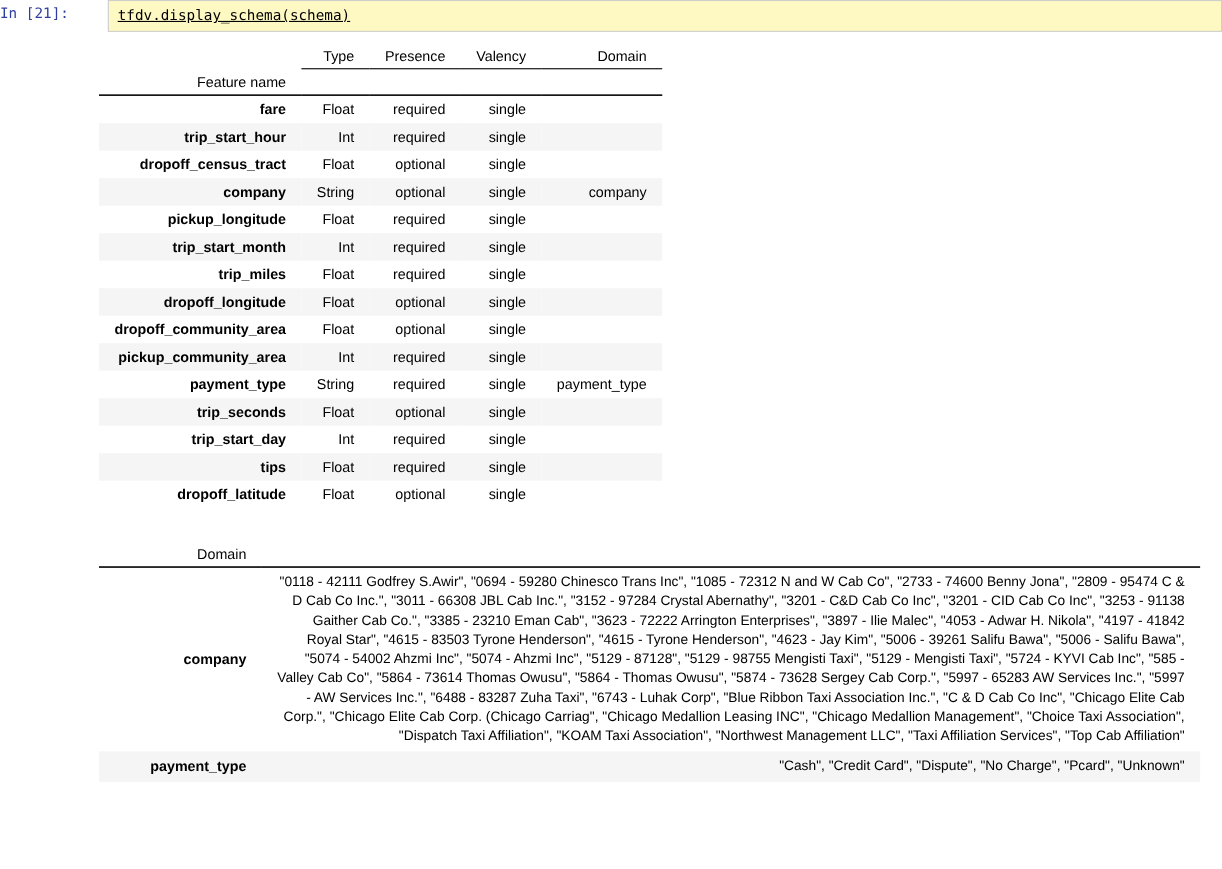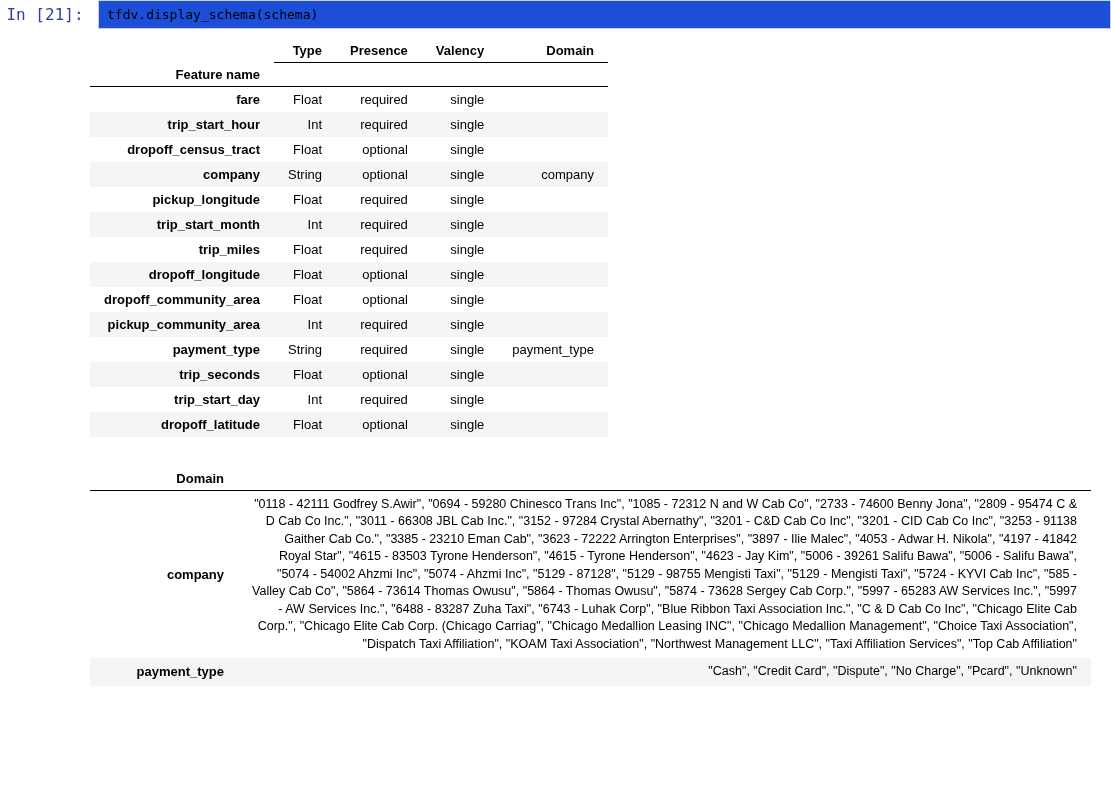--- a/index.html
+++ b/index.html
@@ -12,46 +12,47 @@
   }
   .cell {
     display: flex;
     padding: 0;
     margin: 0;
   }
   .prompt {
     width: 90px;
     min-width: 90px;
     padding: 5px 8px 5px 0;
-    text-align: center;
+    text-align: left;
     font-family: "SFMono-Regular", Menlo, Consolas, monospace;
-    font-size: 16px;
+    font-size: 13px;
     color: #303F9F;
   }
   .code-area {
     flex: 1;
     border: 1px solid #cfcfcf;
-    background: #1d4ed8;
+    background: #fef9c3;
     padding: 6px 8px;
     font-family: "SFMono-Regular", Menlo, Consolas, monospace;
     font-size: 13px;
     color: #000;
+    text-decoration: underline;
   }
   .output {
     padding: 10px 20px 20px 90px;
   }
   .section {
     margin-bottom: 30px;
   }
   table {
     border-collapse: collapse;
     font-size: 13px;
   }
   th {
-    font-weight: 700;
+    font-weight: 400;
     text-align: right;
     padding: 4px 14px;
     border-bottom: 1px solid #000;
     white-space: nowrap;
     margin-top: 11px;
   }
   th.rowhdr {
     border-bottom: none;
   }
   td {
@@ -202,20 +203,27 @@
             <td></td>
           </tr>
           <tr>
             <td class="rowhdr">trip_start_day</td>
             <td>Int</td>
             <td>required</td>
             <td>single</td>
             <td></td>
           </tr>
           <tr>
+            <td class="rowhdr">tips</td>
+            <td>Float</td>
+            <td>required</td>
+            <td>single</td>
+            <td></td>
+          </tr>
+          <tr>
             <td class="rowhdr">dropoff_latitude</td>
             <td>Float</td>
             <td>optional</td>
             <td>single</td>
             <td></td>
           </tr>
         </tbody>
     </table>
   </div>
 

